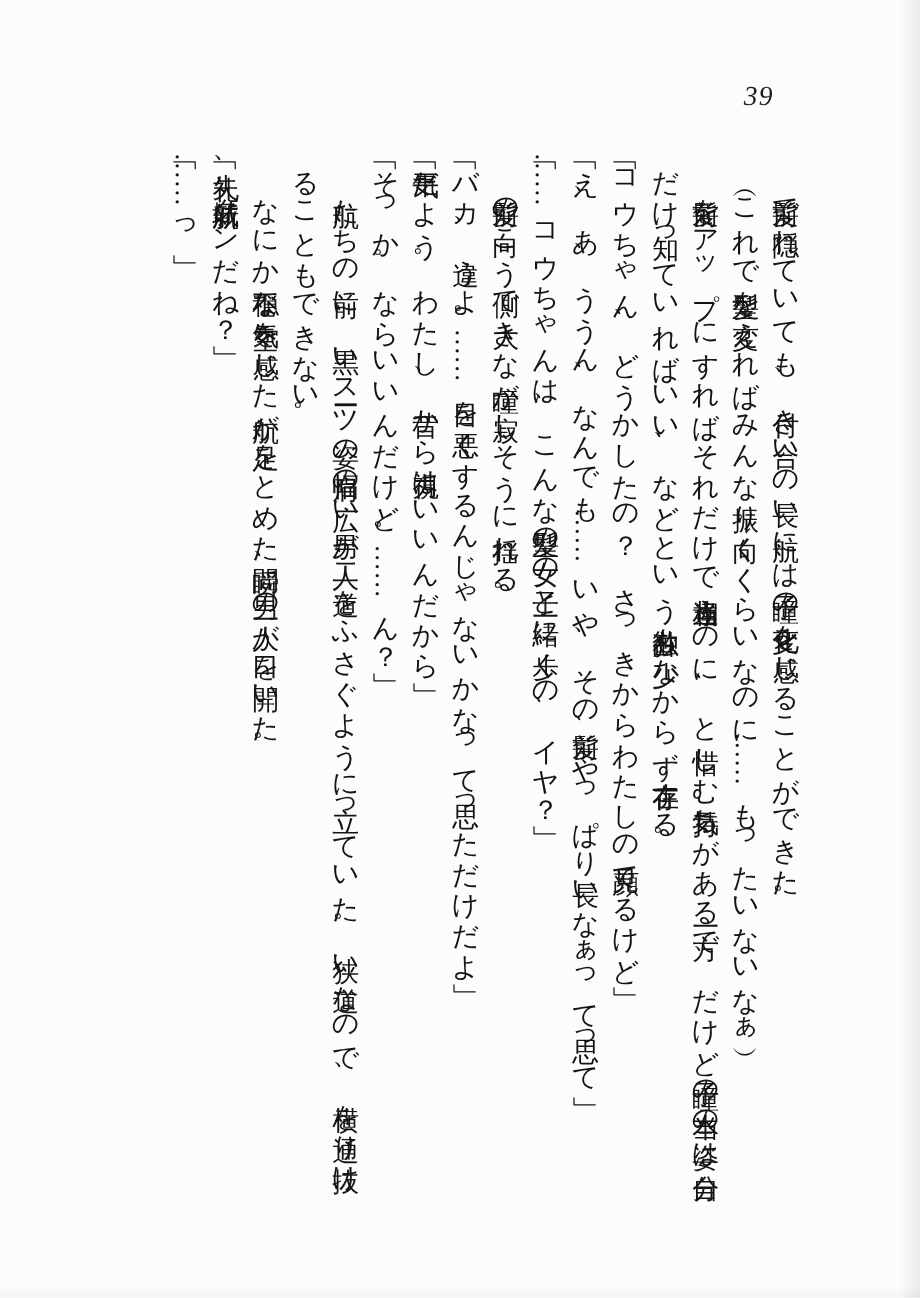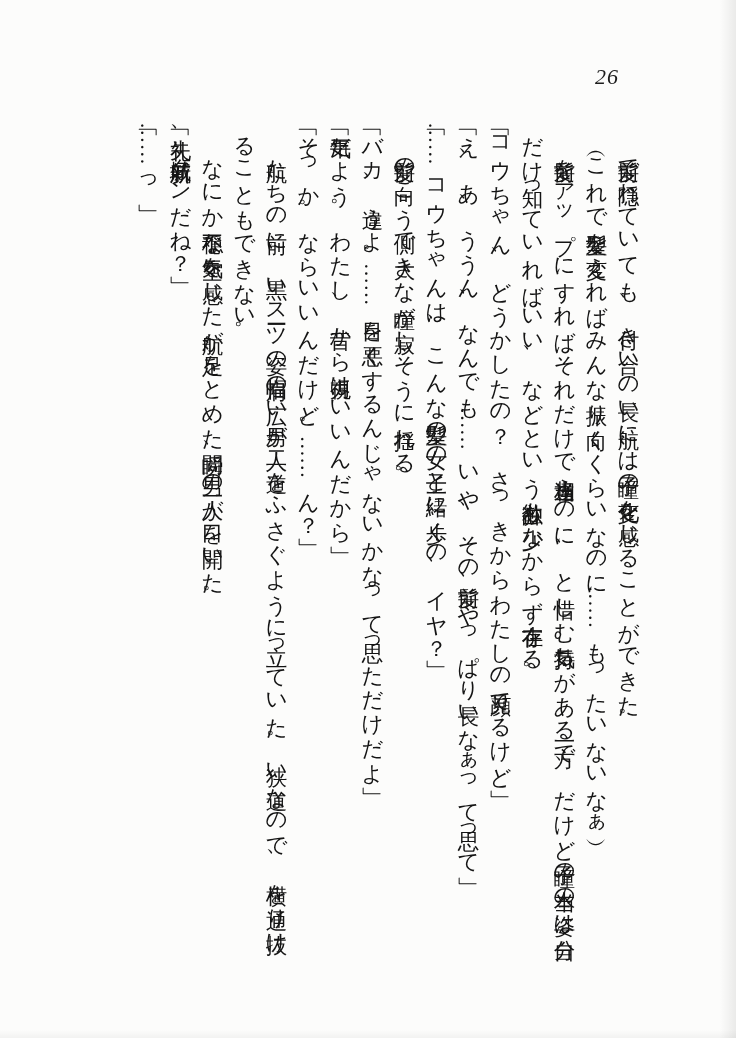--- a/index.html
+++ b/index.html
@@ -57,21 +57,21 @@
     padding: 0;
     text-indent: 0;
   }
   .text-block p.indent {
     text-indent: 1em;
   }
 </style>
 </head>
 <body>
 
-<div class="page-number">26</div>
+<div class="page-number">39</div>
 
 <div class="text-block">
   <p class="indent">前髪で隠れていても、付き合いの長い航には瞳子の変化を感じることができた。</p>
   <p class="indent">（これで髪型を変えればみんな振り向くくらいなのに……もったいないなぁ）</p>
   <p class="indent">前髪をアップにすればそれだけで相当違うのに、と惜しむ気持ちがある一方で、だけど瞳子の本当の姿は自分だけ知っていればいい、などという独占欲も少なからず存在する。</p>
   <p>「コウちゃん、どうかしたの？　さっきからわたしの顔見てるけど」</p>
   <p>「え、あ、ううん、なんでも……いや、その前髪、やっぱり長いなぁって思って」</p>
   <p>「……コウちゃんは、こんな髪型の女の子と一緒に歩くの、イヤ？」</p>
   <p class="indent">前髪の向こう側で大きな瞳が寂しそうに揺れる。</p>
   <p>「バカ、違うよ。……目を悪くするんじゃないかなって思っただけだよ」</p>

